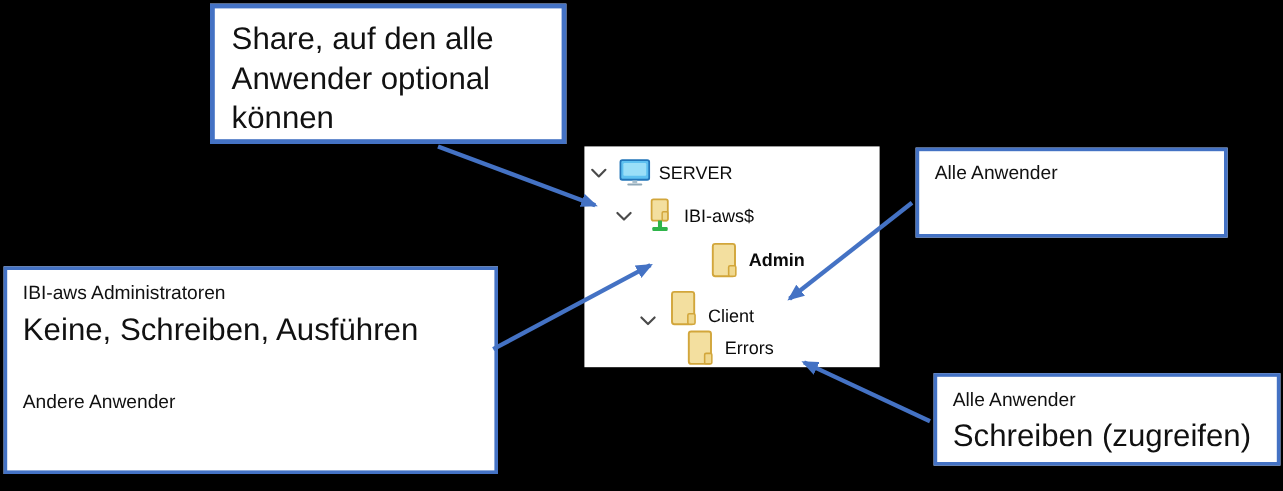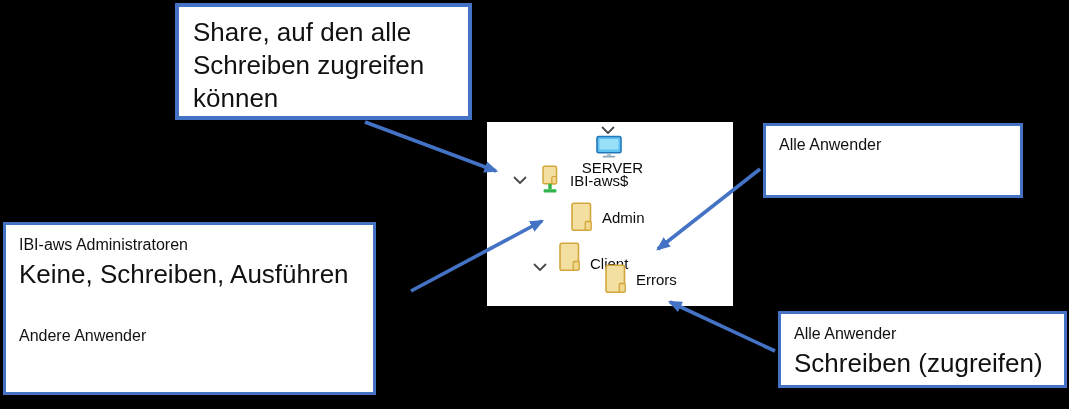--- a/index.html
+++ b/index.html
@@ -6,47 +6,47 @@
   .canvas{
     position:relative;width:1069px;height:409px;background:#000;overflow:hidden;
     font-family:"Liberation Sans", sans-serif;color:#0b0b0b;
   }
   .callout{
     position:absolute;background:#fff;border:3px solid #4472C4;box-sizing:border-box;
   }
   .callout .big{font-size:26px;line-height:33px;color:#111;}
   .callout .small{font-size:16px;line-height:26px;color:#111;}
   .callout-share{left:175px;top:3px;width:297px;height:117px;border-width:4px;padding:9px 12px 0 14px;}
-  .callout-admin{left:3px;top:222px;width:373px;height:173px;padding:7px 8px 0 13px;}
+  .callout-admin{left:3px;top:222px;width:412px;height:173px;padding:7px 8px 0 13px;}
   .callout-client{left:763px;top:123px;width:260px;height:75px;padding:6px 8px 0 13px;}
   .callout-errors{left:778px;top:311px;width:289px;height:77px;padding:7px 8px 0 13px;}
   .gap{height:32px;}
   .tree-panel{
     position:absolute;left:487px;top:122px;width:246px;height:184px;background:#fff;
   }
   .tree-row{
     position:absolute;left:0;width:100%;height:36px;display:flex;align-items:center;box-sizing:border-box;
   }
   .tree-row .chev{width:14px;height:9px;margin-right:10px;flex:0 0 auto;display:flex;align-items:center;}
   .tree-row .ic{width:26px;margin-right:7px;flex:0 0 auto;display:flex;align-items:center;justify-content:center;}
   .tree-row .lbl{font-size:15px;color:#0b0b0b;white-space:nowrap;}
-  .r1{top:4px;padding-left:5px;flex-direction:column;}
+  .r1{top:4px;padding-left:5px;}
   .r2{top:40px;padding-left:26px;}
-  .r3{top:77px;padding-left:82px;}
+  .r3{top:77px;padding-left:104px;font-weight:bold;}
   .r4{top:114px;padding-left:46px;align-items:flex-end;}
-  .r5{top:139px;padding-left:116px;text-align:right;}
+  .r5{top:150px;padding-left:84px;text-align:right;}
   .arrows{position:absolute;left:0;top:0;width:1069px;height:409px;pointer-events:none;}
 </style>
 </head>
 <body>
 
 <div class="canvas">
 
   <div class="callout callout-share">
-    <div class="big">Share, auf den alle Schreiben zugreifen können</div>
+    <div class="big">Share, auf den alle Anwender optional können</div>
   </div>
 
   <div class="callout callout-admin">
     <div class="small">IBI-aws Administratoren</div>
     <div class="big">Keine, Schreiben, Ausführen</div>
     <div class="gap"></div>
     <div class="small">Andere Anwender</div>
   </div>
 
   <div class="callout callout-client">

